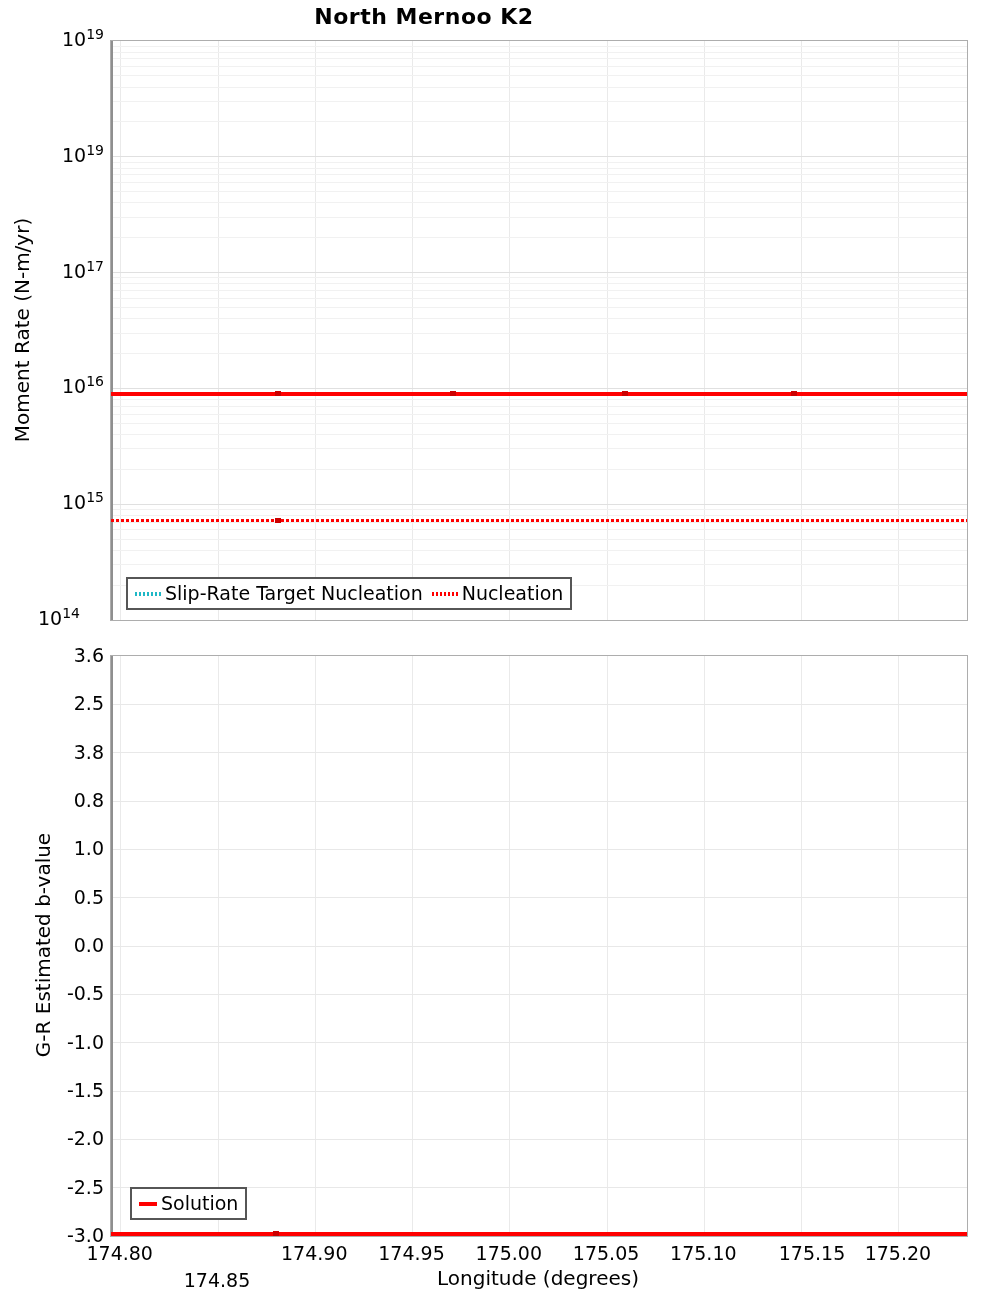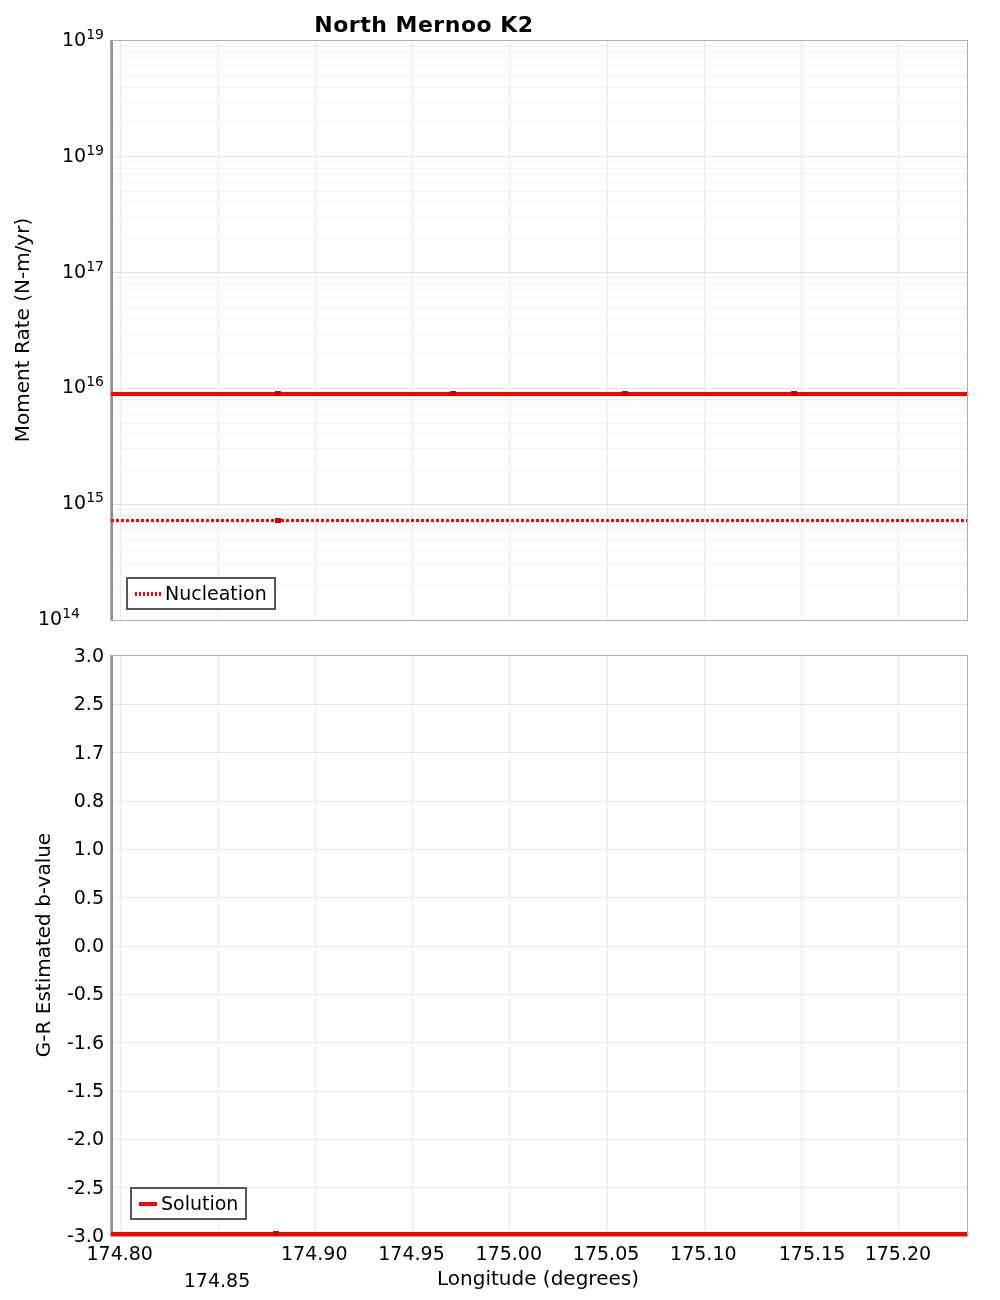--- a/index.html
+++ b/index.html
@@ -2,21 +2,21 @@
 <html><head>
 <meta charset="utf-8">
 <style>
   html,body{margin:0;padding:0;background:#fff;}
   #page{position:relative;width:1000px;height:1300px;background:#fff;overflow:hidden;
         font-family:"DejaVu Sans",sans-serif;color:#000;}
   .plot{position:absolute;border:1px solid #adadad;background:#fff;box-sizing:content-box;}
   #plot1{left:110px;top:40px;width:856px;height:579px;}
   #plot2{left:110px;top:655px;width:856px;height:580px;}
   .chart-title{position:absolute;left:0;top:4px;width:848px;text-align:center;
-               font-size:22px;font-weight:bold;letter-spacing:0.5px;margin-top:8px;}
+               font-size:22px;font-weight:bold;letter-spacing:0.5px;}
   .axis-label{position:absolute;font-size:20px;text-align:center;white-space:nowrap;}
   .axis-label.rot{width:600px;height:26px;line-height:26px;transform:rotate(-90deg);}
   #ylabel1{left:-278px;top:317px;}
   #ylabel2{left:-257px;top:932px;}
   #xlabel{left:110px;top:1266px;width:856px;}
   .ytick{position:absolute;left:14px;width:90px;text-align:right;font-size:19px;
          line-height:26px;white-space:nowrap;}
   .ytick sup{font-size:14px;line-height:0;}
   .xtick{position:absolute;width:100px;text-align:center;font-size:19px;white-space:nowrap;}
   .legend{position:absolute;background:#fff;border:2px solid #565656;padding:3px 7px;
@@ -123,47 +123,51 @@
       <div style="position: absolute; left: 0px; top: 144.5px; width: 100%; height: 1px; background: rgb(232, 232, 232);"></div>
       <div style="position: absolute; left: 0px; top: 96.1667px; width: 100%; height: 1px; background: rgb(232, 232, 232);"></div>
       <div style="position: absolute; left: 0px; top: 47.8333px; width: 100%; height: 1px; background: rgb(232, 232, 232);"></div>
       <div style="position: absolute; left: 0px; top: 0px; width: 2px; height: 100%; background: rgb(143, 143, 143);"></div>
       <div style="position: absolute; left: 0px; top: 576px; width: 100%; height: 4px; background: rgb(255, 0, 0);"></div>
       <div style="position: absolute; left: 162.364px; top: 575px; width: 6px; height: 5px; background: rgb(204, 0, 0);"></div>
     </div>
 
   <div class="legend" id="legend1">
     <span class="legend-item">
+      <span class="sw" id="sw-0-0" style="background: repeating-linear-gradient(90deg, rgb(31, 184, 198) 0px, rgb(31, 184, 198) 2px, transparent 2px, transparent 4px);"></span>
+      <span>Slip-Rate Target Nucleation</span>
+    </span>
+    <span class="legend-item">
       <span class="sw" id="sw-0-2" style="background: repeating-linear-gradient(90deg, rgb(255, 0, 0) 0px, rgb(255, 0, 0) 2px, transparent 2px, transparent 4px);"></span>
       <span>Nucleation</span>
     </span>
   </div>
 
   <div class="legend" id="legend2">
     <span class="legend-item">
       <span class="sw sw-sm" id="sw-1-0" style="background: rgb(255, 0, 0);"></span>
       <span>Solution</span>
     </span>
   </div>
 
 <div class="ytick" style="position: absolute; top: 26px;">10<sup>19</sup></div>
     <div class="ytick" style="position: absolute; top: 141.8px;">10<sup>19</sup></div>
     <div class="ytick" style="position: absolute; top: 257.6px;">10<sup>17</sup></div>
     <div class="ytick" style="position: absolute; top: 373.4px;">10<sup>16</sup></div>
     <div class="ytick" style="position: absolute; top: 489.2px;">10<sup>15</sup></div>
     <div class="ytick" style="position: absolute; top: 605px; text-align: center;">10<sup>14</sup></div>
-    <div class="ytick" style="position: absolute; top: 642px;">3.0</div>
+    <div class="ytick" style="position: absolute; top: 642px;">3.6</div>
     <div class="ytick" style="position: absolute; top: 690.333px;">2.5</div>
-    <div class="ytick" style="position: absolute; top: 738.667px;">1.7</div>
+    <div class="ytick" style="position: absolute; top: 738.667px;">3.8</div>
     <div class="ytick" style="position: absolute; top: 787px;">0.8</div>
     <div class="ytick" style="position: absolute; top: 835.333px;">1.0</div>
     <div class="ytick" style="position: absolute; top: 883.667px;">0.5</div>
     <div class="ytick" style="position: absolute; top: 932px;">0.0</div>
     <div class="ytick" style="position: absolute; top: 980.333px;">-0.5</div>
-    <div class="ytick" style="position: absolute; top: 1028.67px;">-1.6</div>
+    <div class="ytick" style="position: absolute; top: 1028.67px;">-1.0</div>
     <div class="ytick" style="position: absolute; top: 1077px;">-1.5</div>
     <div class="ytick" style="position: absolute; top: 1125.33px;">-2.0</div>
     <div class="ytick" style="position: absolute; top: 1173.67px;">-2.5</div>
     <div class="ytick" style="position: absolute; top: 1222px;">-3.0</div>
     <div class="xtick" style="position: absolute; left: 69.7273px; top: 1242px;">174.80</div>
     <div class="xtick" style="position: absolute; left: 167px; top: 1242px; margin-top: 27px;">174.85</div>
     <div class="xtick" style="position: absolute; left: 264.273px; top: 1242px;">174.90</div>
     <div class="xtick" style="position: absolute; left: 361.545px; top: 1242px;">174.95</div>
     <div class="xtick" style="position: absolute; left: 458.818px; top: 1242px;">175.00</div>
     <div class="xtick" style="position: absolute; left: 556.091px; top: 1242px;">175.05</div>

